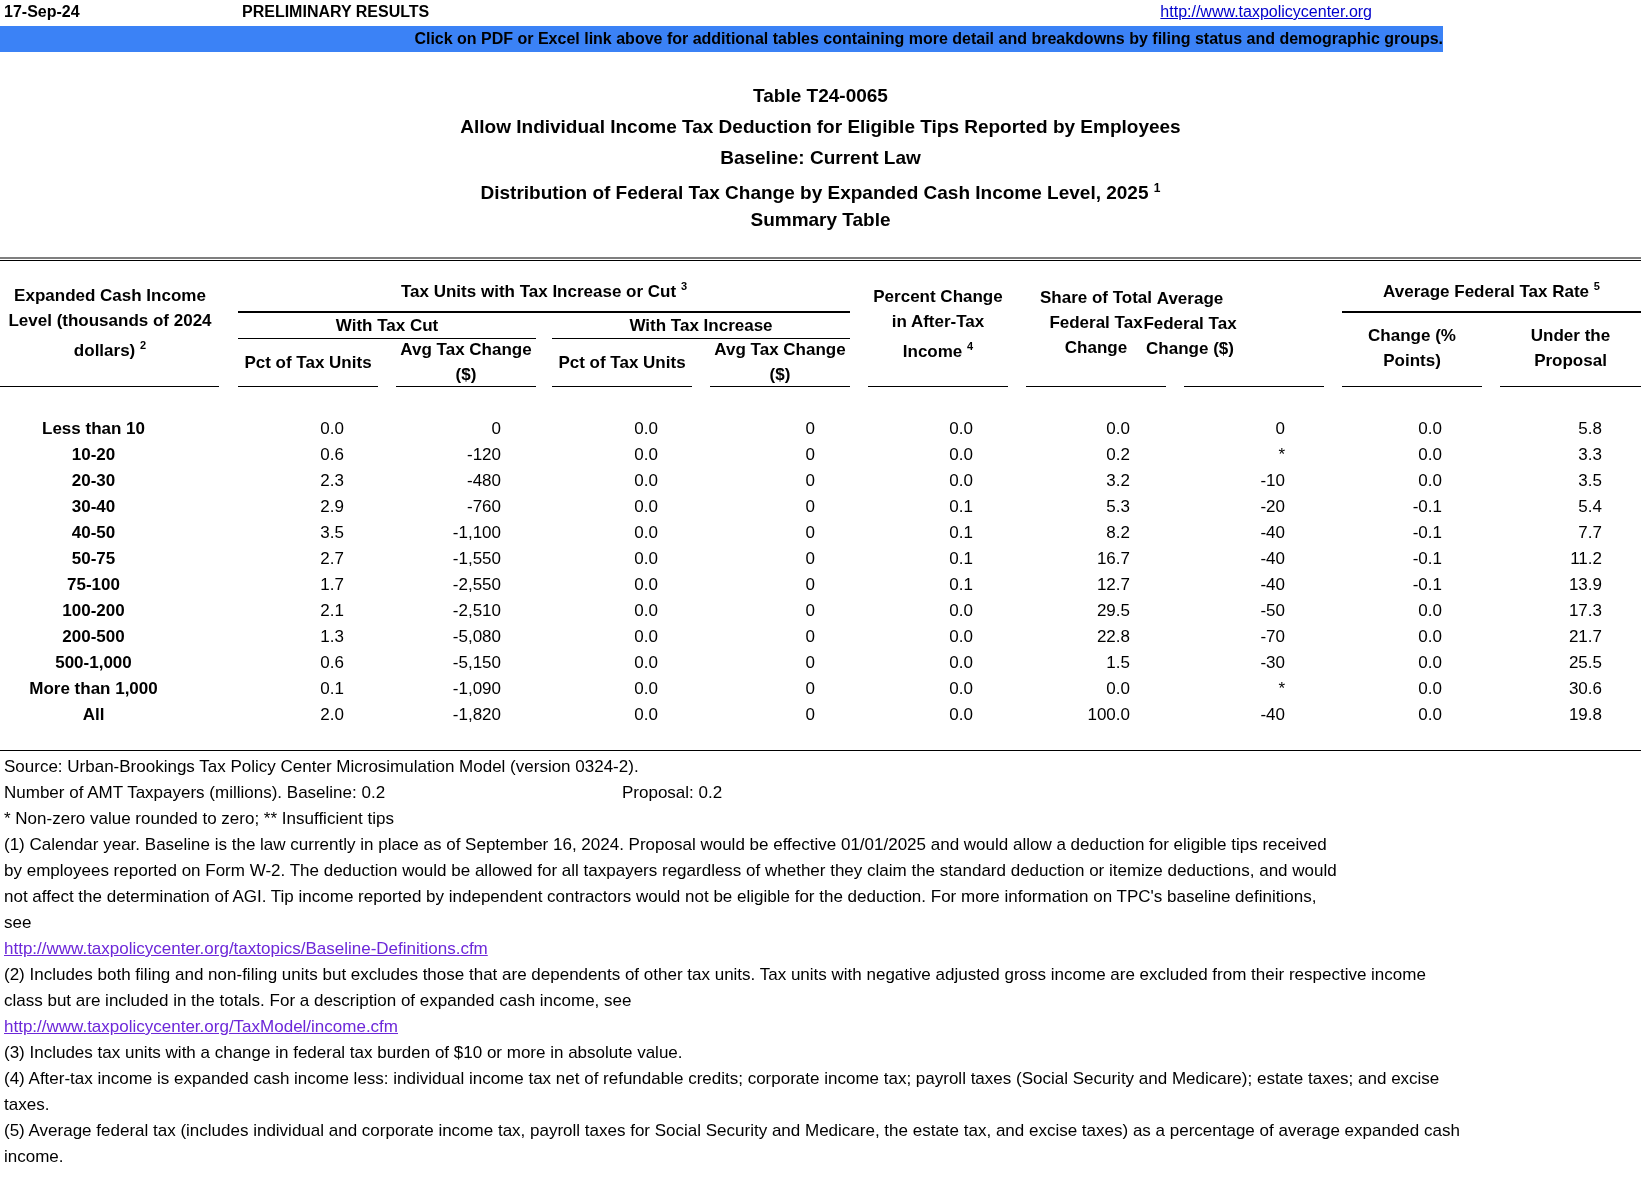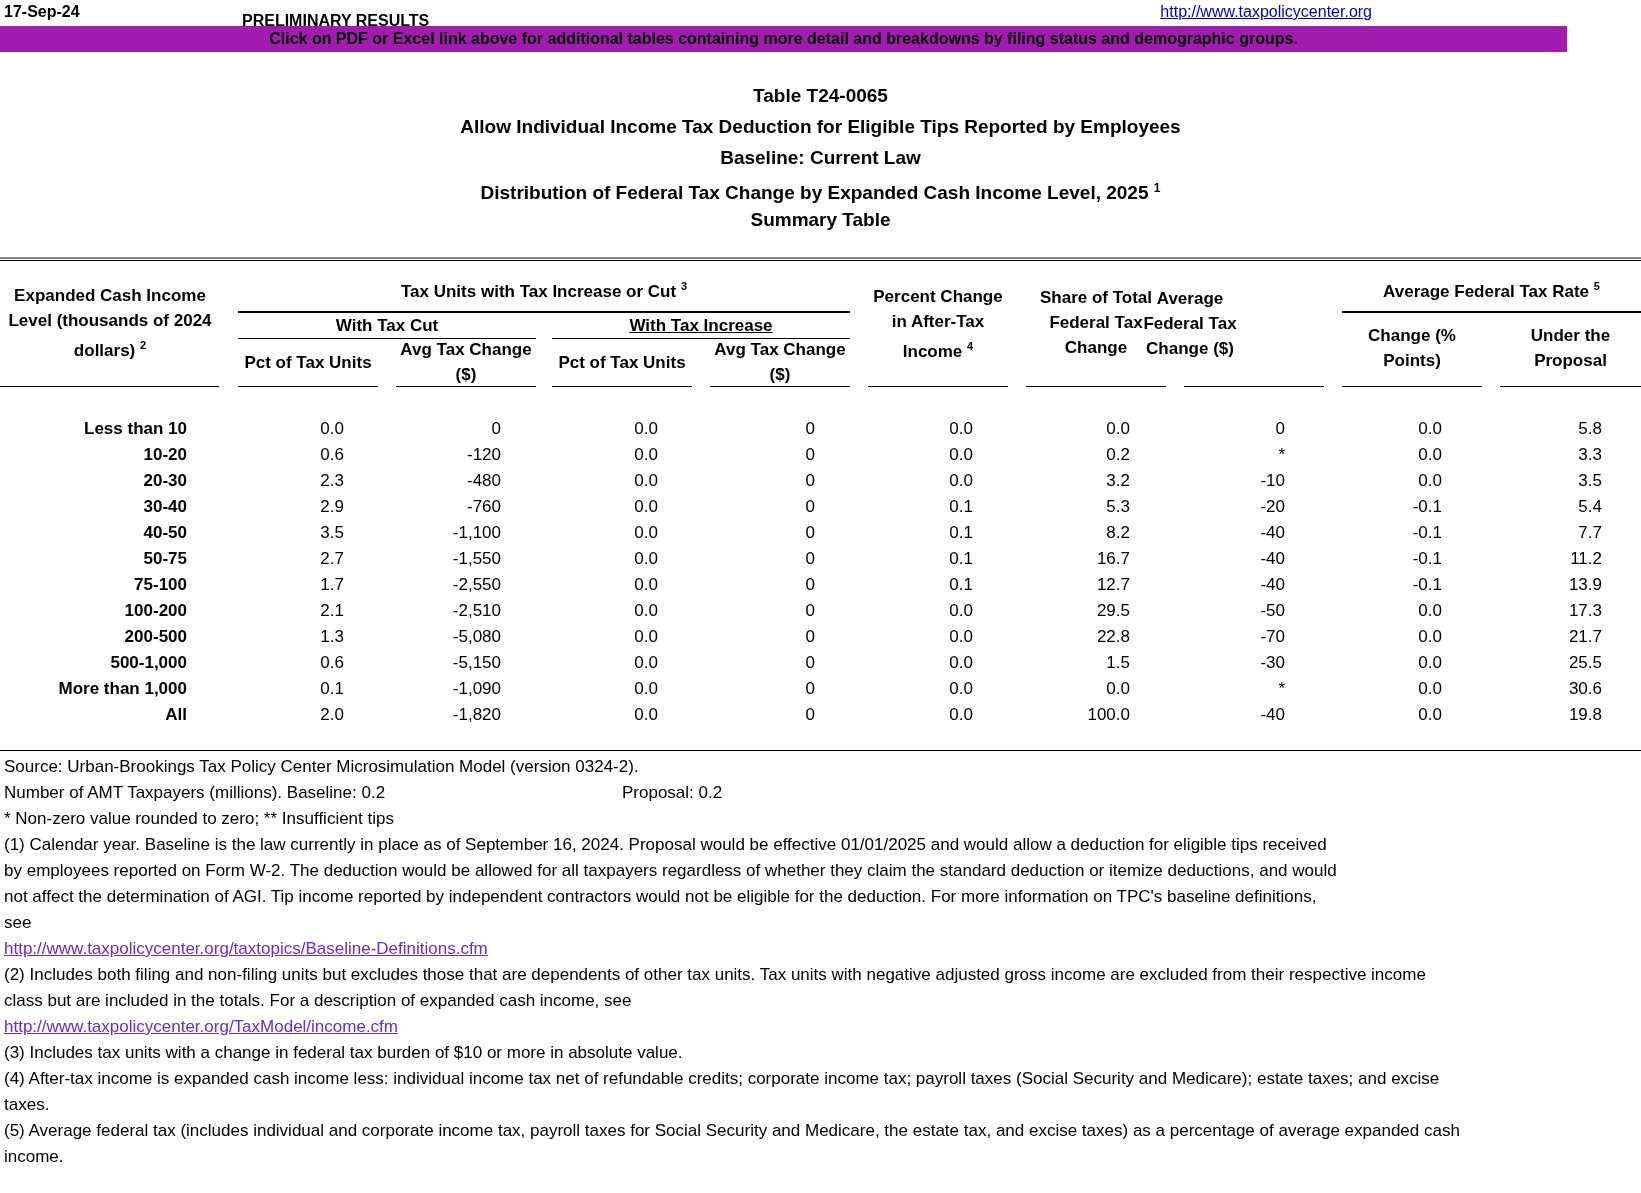--- a/index.html
+++ b/index.html
@@ -2,41 +2,41 @@
 <html><head>
 <meta charset="utf-8">
 <style>
   html, body { margin: 0; padding: 0; background: #ffffff; }
   body {
     width: 1641px; height: 1193px; position: relative; overflow: hidden;
     font-family: "Liberation Sans", sans-serif; color: #000;
   }
   .topbar { position: absolute; left: 0; top: 0; width: 1378px; height: 24px; }
   .topbar .date { position: absolute; left: 4px; top: 3px; font-size: 16px; font-weight: bold; }
-  .topbar .prelim { position: absolute; left: 242px; top: 12px; font-size: 16px; font-weight: bold; }
+  .topbar .prelim { position: absolute; left: 242px; top: 3px; font-size: 16px; font-weight: bold; }
   .topbar .url { position: absolute; right: 6px; top: 3px; font-size: 16px; color: #0000cc; text-decoration: underline; }
   .band {
-    position: absolute; left: 0; top: 26px; width: 1567px; height: 26px; background: #a21caf;
-    font-size: 16px; font-weight: bold; line-height: 26px; text-align: center;
+    position: absolute; left: 0; top: 26px; width: 1443px; height: 26px; background: #3b82f6;
+    font-size: 16px; font-weight: bold; line-height: 26px; text-align: right;
   }
   .band span { display: inline-block; margin-left: 0; }
   .titles { position: absolute; left: 0; top: 80px; width: 1641px; text-align: center; }
   .titles div { font-size: 19px; font-weight: bold; height: 31px; line-height: 31px; }
   .titles sup { font-size: 12px; }
 
   .rule-double { position: absolute; left: 0; top: 257px; width: 1641px; height: 4px; border-top: 2px solid #7f7f7f; border-bottom: 1px solid #000; box-sizing: border-box; }
 
   .hdr { position: absolute; font-size: 17px; font-weight: bold; text-align: center; line-height: 25px; }
   .hdr sup { font-size: 11px; }
   .uline { position: absolute; height: 0; border-top: 2px solid #000; }
   .uline.thin { border-top-width: 1px; }
 
   table.data { position: absolute; left: 0; top: 416px; border-collapse: collapse; font-size: 17px; }
   table.data td { height: 26px; padding: 0; text-align: right; white-space: nowrap; }
-  table.data td.lbl { font-weight: bold; width: 187px; }
+  table.data td.lbl { font-weight: bold; width: 187px; text-align: center; }
   table.data td.c1 { width: 157px; }
   table.data td.c2 { width: 157px; }
   table.data td.c3 { width: 157px; }
   table.data td.c4 { width: 157px; }
   table.data td.c5 { width: 158px; }
   table.data td.c6 { width: 157px; }
   table.data td.c7 { width: 155px; }
   table.data td.c8 { width: 157px; }
   table.data td.c9 { width: 160px; }
 
@@ -76,21 +76,21 @@
 </div>
 <div class="uline thin" style="left:0;top:386px;width:219px;"></div>
 
 <div class="hdr" style="left:238px;top:274px;width:612px;">
   <span>Tax Units with Tax Increase or Cut</span> <sup>3</sup>
 </div>
 <div class="uline" style="left:238px;top:311px;width:612px;"></div>
 
 <div class="hdr" style="left:238px;top:313px;width:298px;">With Tax Cut</div>
 <div class="uline thin" style="left:238px;top:338px;width:298px;"></div>
-<div class="hdr" style="left:552px;top:313px;width:298px;text-decoration:underline;">With Tax Increase</div>
+<div class="hdr" style="left:552px;top:313px;width:298px;">With Tax Increase</div>
 <div class="uline thin" style="left:552px;top:338px;width:298px;"></div>
 
 <div class="hdr" style="left:238px;top:350px;width:140px;">Pct of Tax Units</div>
 <div class="uline thin" style="left:238px;top:386px;width:140px;"></div>
 <div class="hdr" style="left:396px;top:337px;width:140px;">
   <div>Avg Tax Change</div>
   <div>($)</div>
 </div>
 <div class="uline thin" style="left:396px;top:386px;width:140px;"></div>
 

